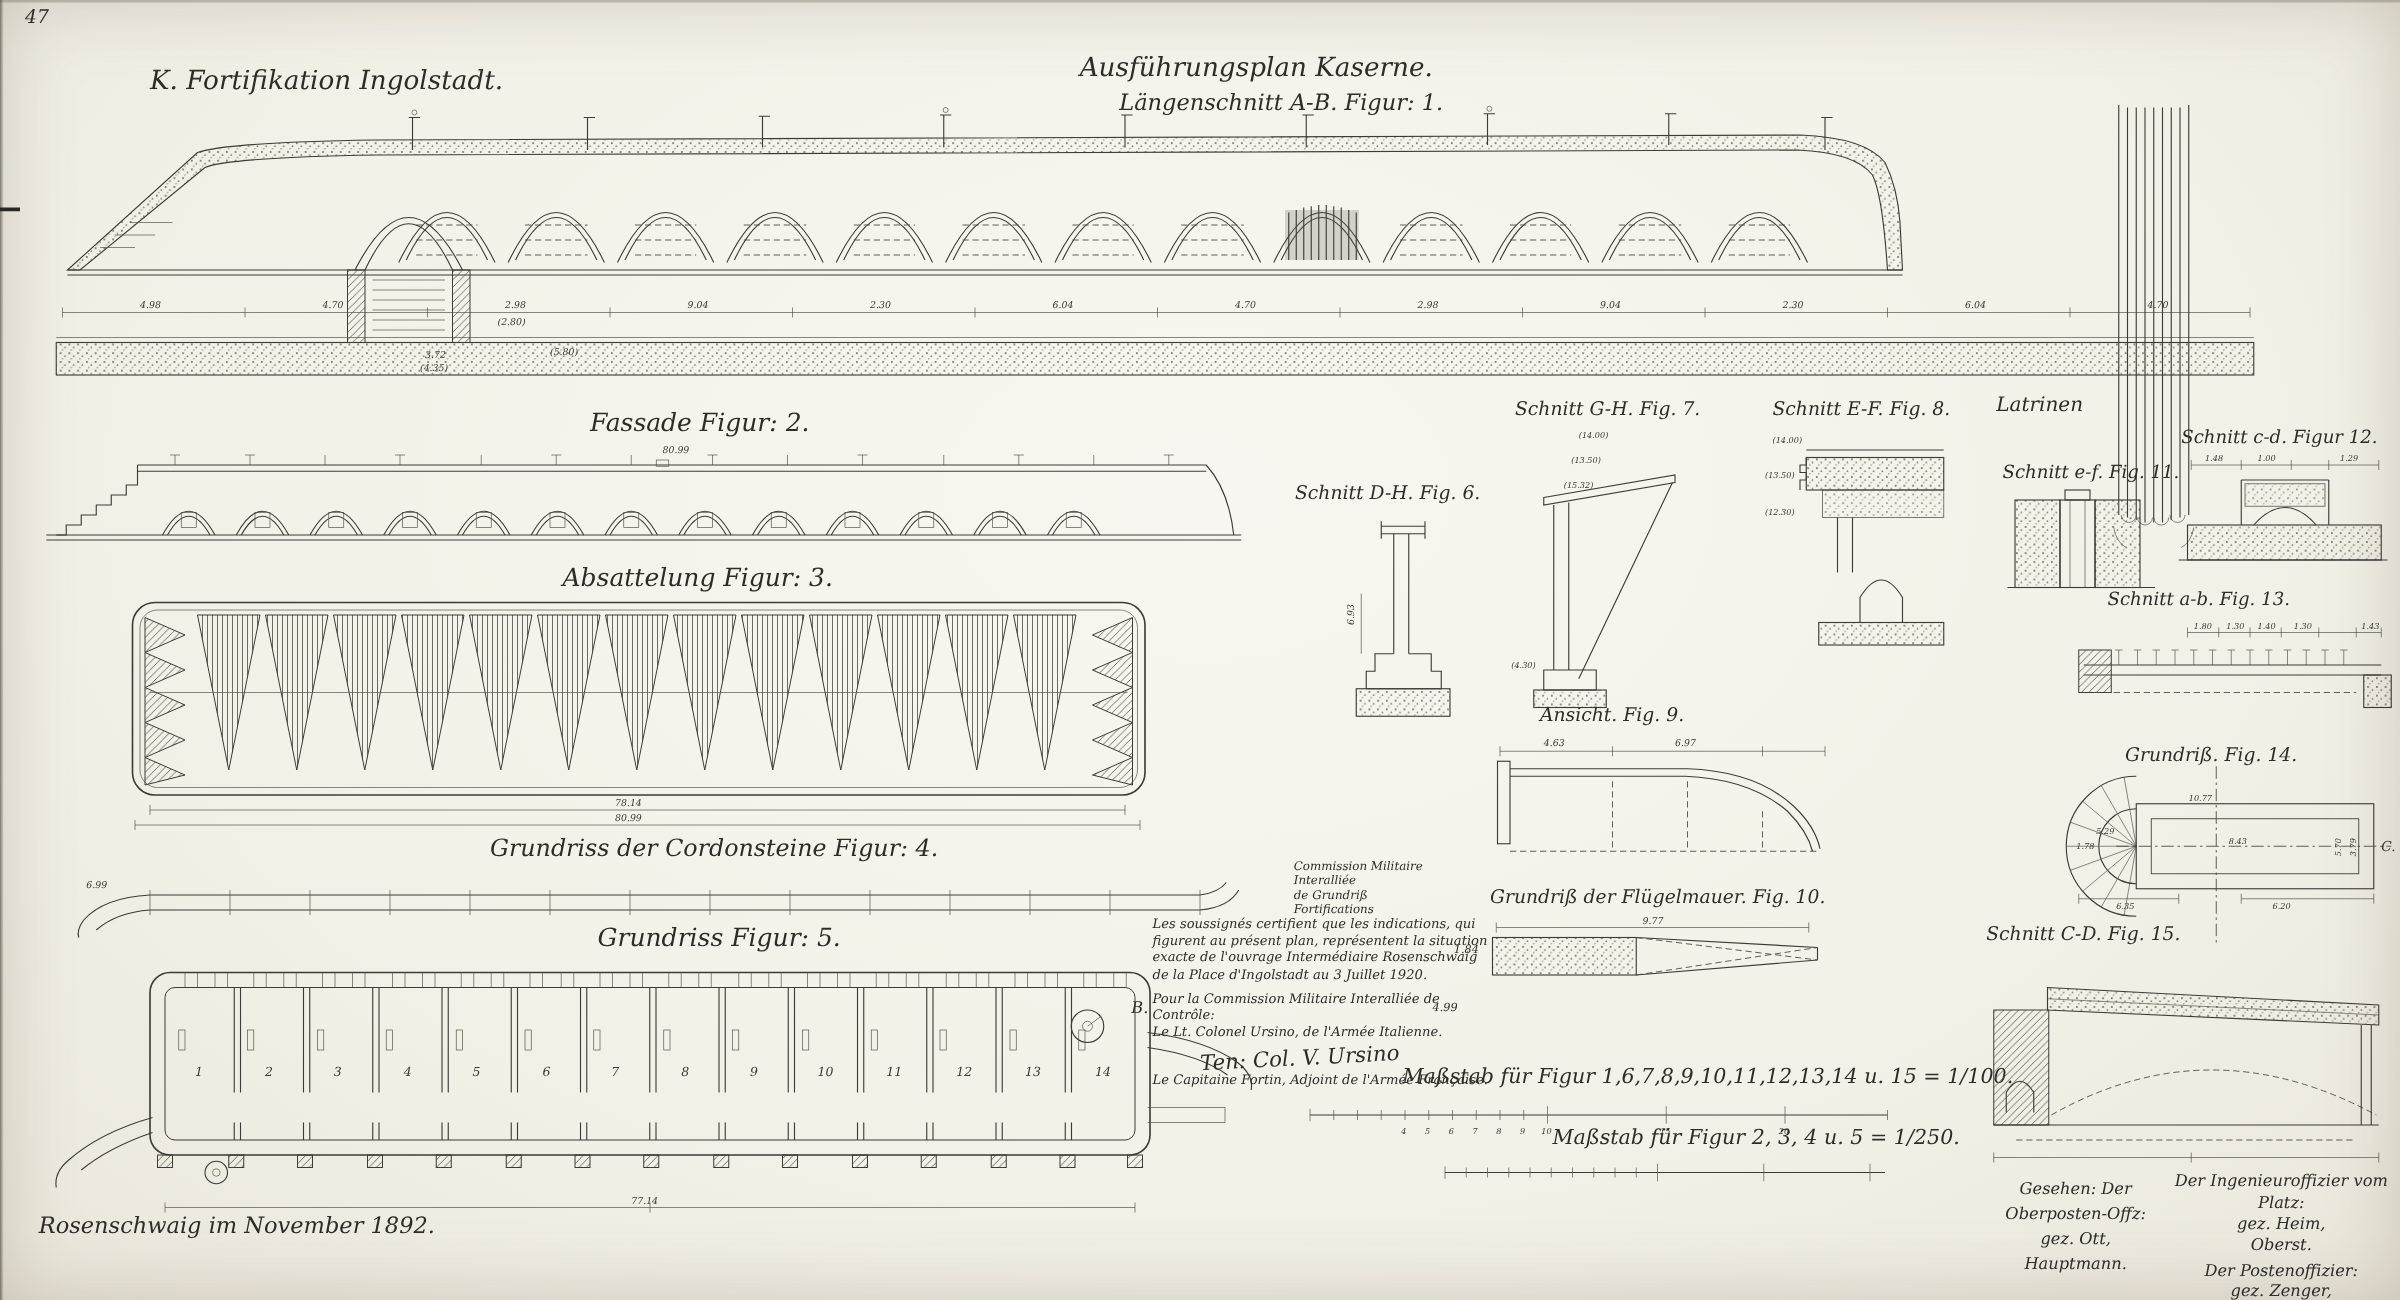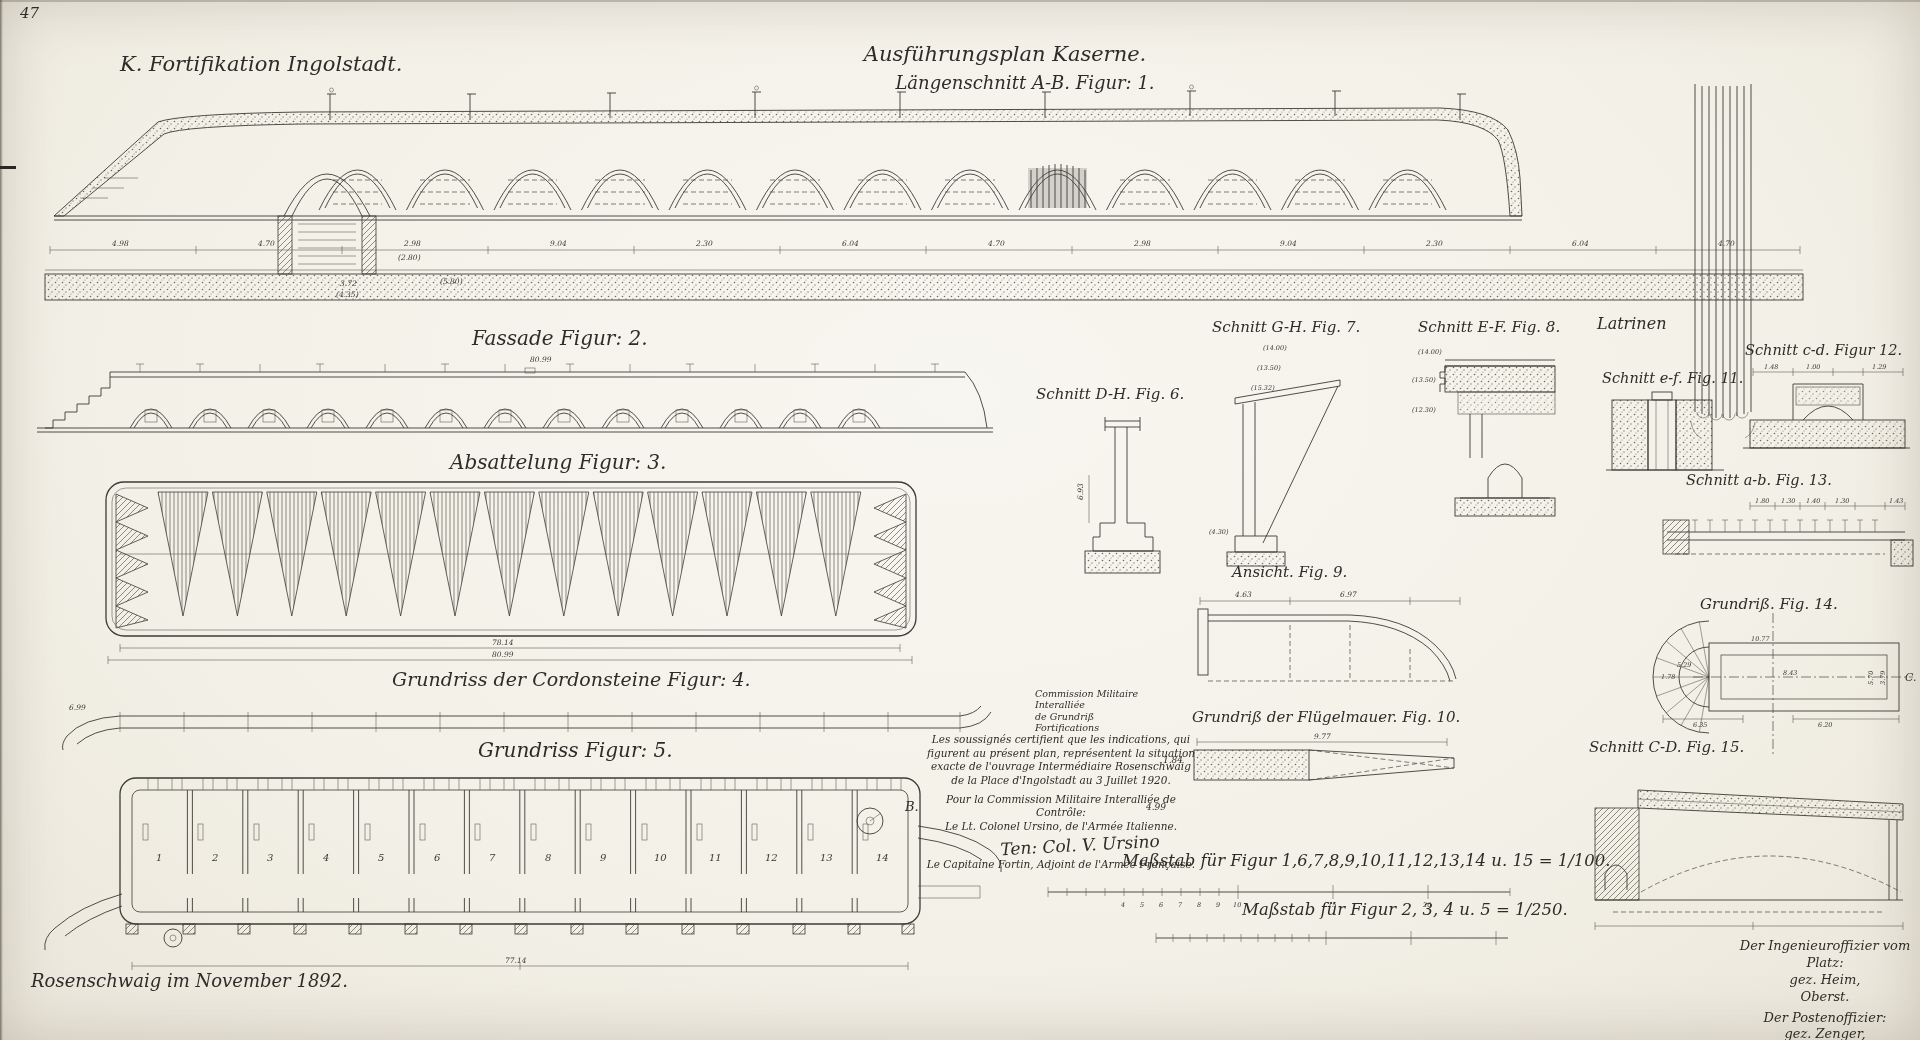--- a/index.html
+++ b/index.html
@@ -359,21 +359,21 @@
   </svg>
   <div class="hw" style="left:1163px;top:755px;font-size:9px;">1.84</div>
   <div class="hw" style="left:1146px;top:802px;font-size:9px;">4.99</div>
 
   <div class="hw" style="left:1035px;top:688px;font-size:9.5px;line-height:1.2;white-space:normal;width:120px;">
     <div>Commission Militaire</div>
     <div>Interalliée</div>
     <div>de Grundriß</div>
     <div>Fortifications</div>
   </div>
-  <div class="hw" style="left:922px;top:733px;font-size:10.5px;line-height:1.3;white-space:normal;width:278px;text-align:center;">
+  <div class="hw" style="left:922px;top:733px;font-size:10.5px;line-height:1.3;white-space:normal;width:278px;">
     <div>Les soussignés certifient que les indications, qui</div>
     <div>figurent au présent plan, représentent la situation</div>
     <div>exacte de l'ouvrage Intermédiaire Rosenschwaig</div>
     <div>de la Place d'Ingolstadt au 3 Juillet 1920.</div>
     <div style="margin-top:5px;">Pour la Commission Militaire Interalliée de Contrôle:</div>
     <div>Le Lt. Colonel Ursino, de l'Armée Italienne.</div>
     <div style="font-size:17px;transform:rotate(-3deg);margin:1px 0 1px 38px;">Ten: Col. V. Ursino</div>
     <div>Le Capitaine Fortin, Adjoint de l'Armée Française.</div>
   </div>
 
@@ -463,20 +463,25 @@
     <path class="lt" d="M55 37 L320 50"></path>
     <rect class="hd" x="12" y="46" width="44" height="92"></rect>
     <path class="ln" d="M22 128 V112 Q33 94 44 112 V128"></path>
     <path class="dsh" d="M58 130 Q185 58 318 130"></path>
     <path class="ln" d="M306 58 V138 M314 58 V138"></path>
     <path class="ln" d="M12 138 H320"></path>
     <path class="dsh" d="M30 150 H300"></path>
     <path class="lt" d="M12 164 H320 M12 160 V168 M170 160 V168 M320 160 V168"></path>
   </svg>
 
+  <div class="hw c" style="left:1588px;top:942px;width:145px;font-size:13px;line-height:1.55;white-space:normal;">
+    <div>Gesehen: Der Oberposten-Offz:</div>
+    <div>gez. Ott,</div>
+    <div>Hauptmann.</div>
+  </div>
   <div class="hw c" style="left:1730px;top:938px;width:190px;font-size:13px;line-height:1.3;white-space:normal;">
     <div>Der Ingenieuroffizier vom Platz:</div>
     <div>gez. Heim,</div>
     <div>Oberst.</div>
     <div style="margin-top:4px;">Der Postenoffizier:</div>
     <div>gez. Zenger,</div>
 
   </div>
 
   <div class="hw" style="left:31px;top:970px;font-size:18px;">Rosenschwaig im November 1892.</div>

